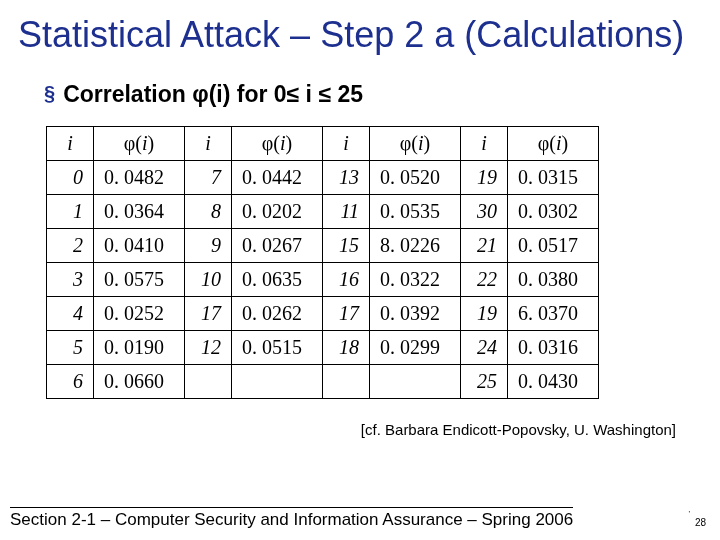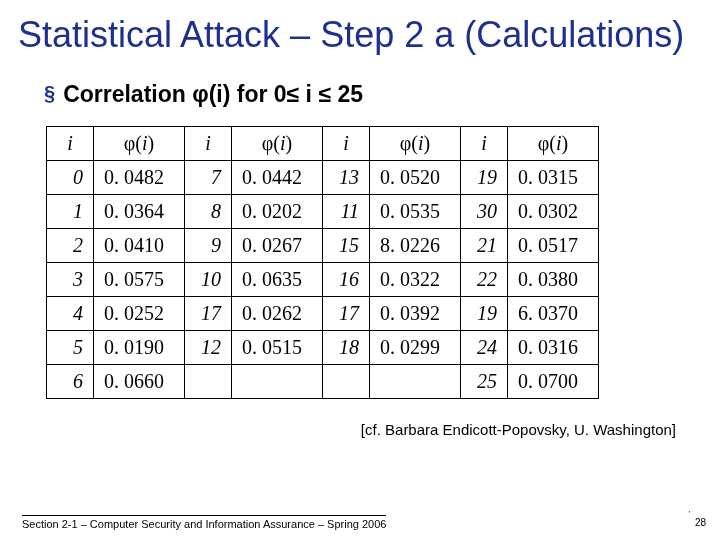--- a/index.html
+++ b/index.html
@@ -78,24 +78,24 @@
   }
   .credit {
     font-family: Verdana, Arial, sans-serif;
     font-size: 15px;
     text-align: right;
     padding: 14px 44px 0 0;
     margin-top: 8px;
   }
   .footer {
     position: absolute;
-    left: 22px;
+    left: 10px;
     bottom: 10px;
     font-family: Verdana, Arial, sans-serif;
-    font-size: 11px;
+    font-size: 17px;
     color: #000;
     border-top: 1px solid #000;
     padding-top: 2px;
   }
   .pagenum {
     position: absolute;
     right: 14px;
     bottom: 12px;
     font-family: Verdana, Arial, sans-serif;
     font-size: 10px;
@@ -194,21 +194,21 @@
         <td class="phi">0. 0316</td>
       </tr>
       <tr>
         <td class="icol">6</td>
         <td class="phi">0. 0660</td>
         <td class="icol empty"></td>
         <td class="phi empty"></td>
         <td class="icol empty"></td>
         <td class="phi empty"></td>
         <td class="icol">25</td>
-        <td class="phi">0. 0700</td>
+        <td class="phi">0. 0430</td>
       </tr>
     </tbody>
       </table>
   </div>
 
   <div class="credit">[cf. Barbara Endicott-Popovsky, U. Washington]</div>
 
   <div class="footer">Section 2-1 – Computer Security and Information Assurance – Spring 2006</div>
   <div class="tick">'</div>
   <div class="pagenum">28</div>

